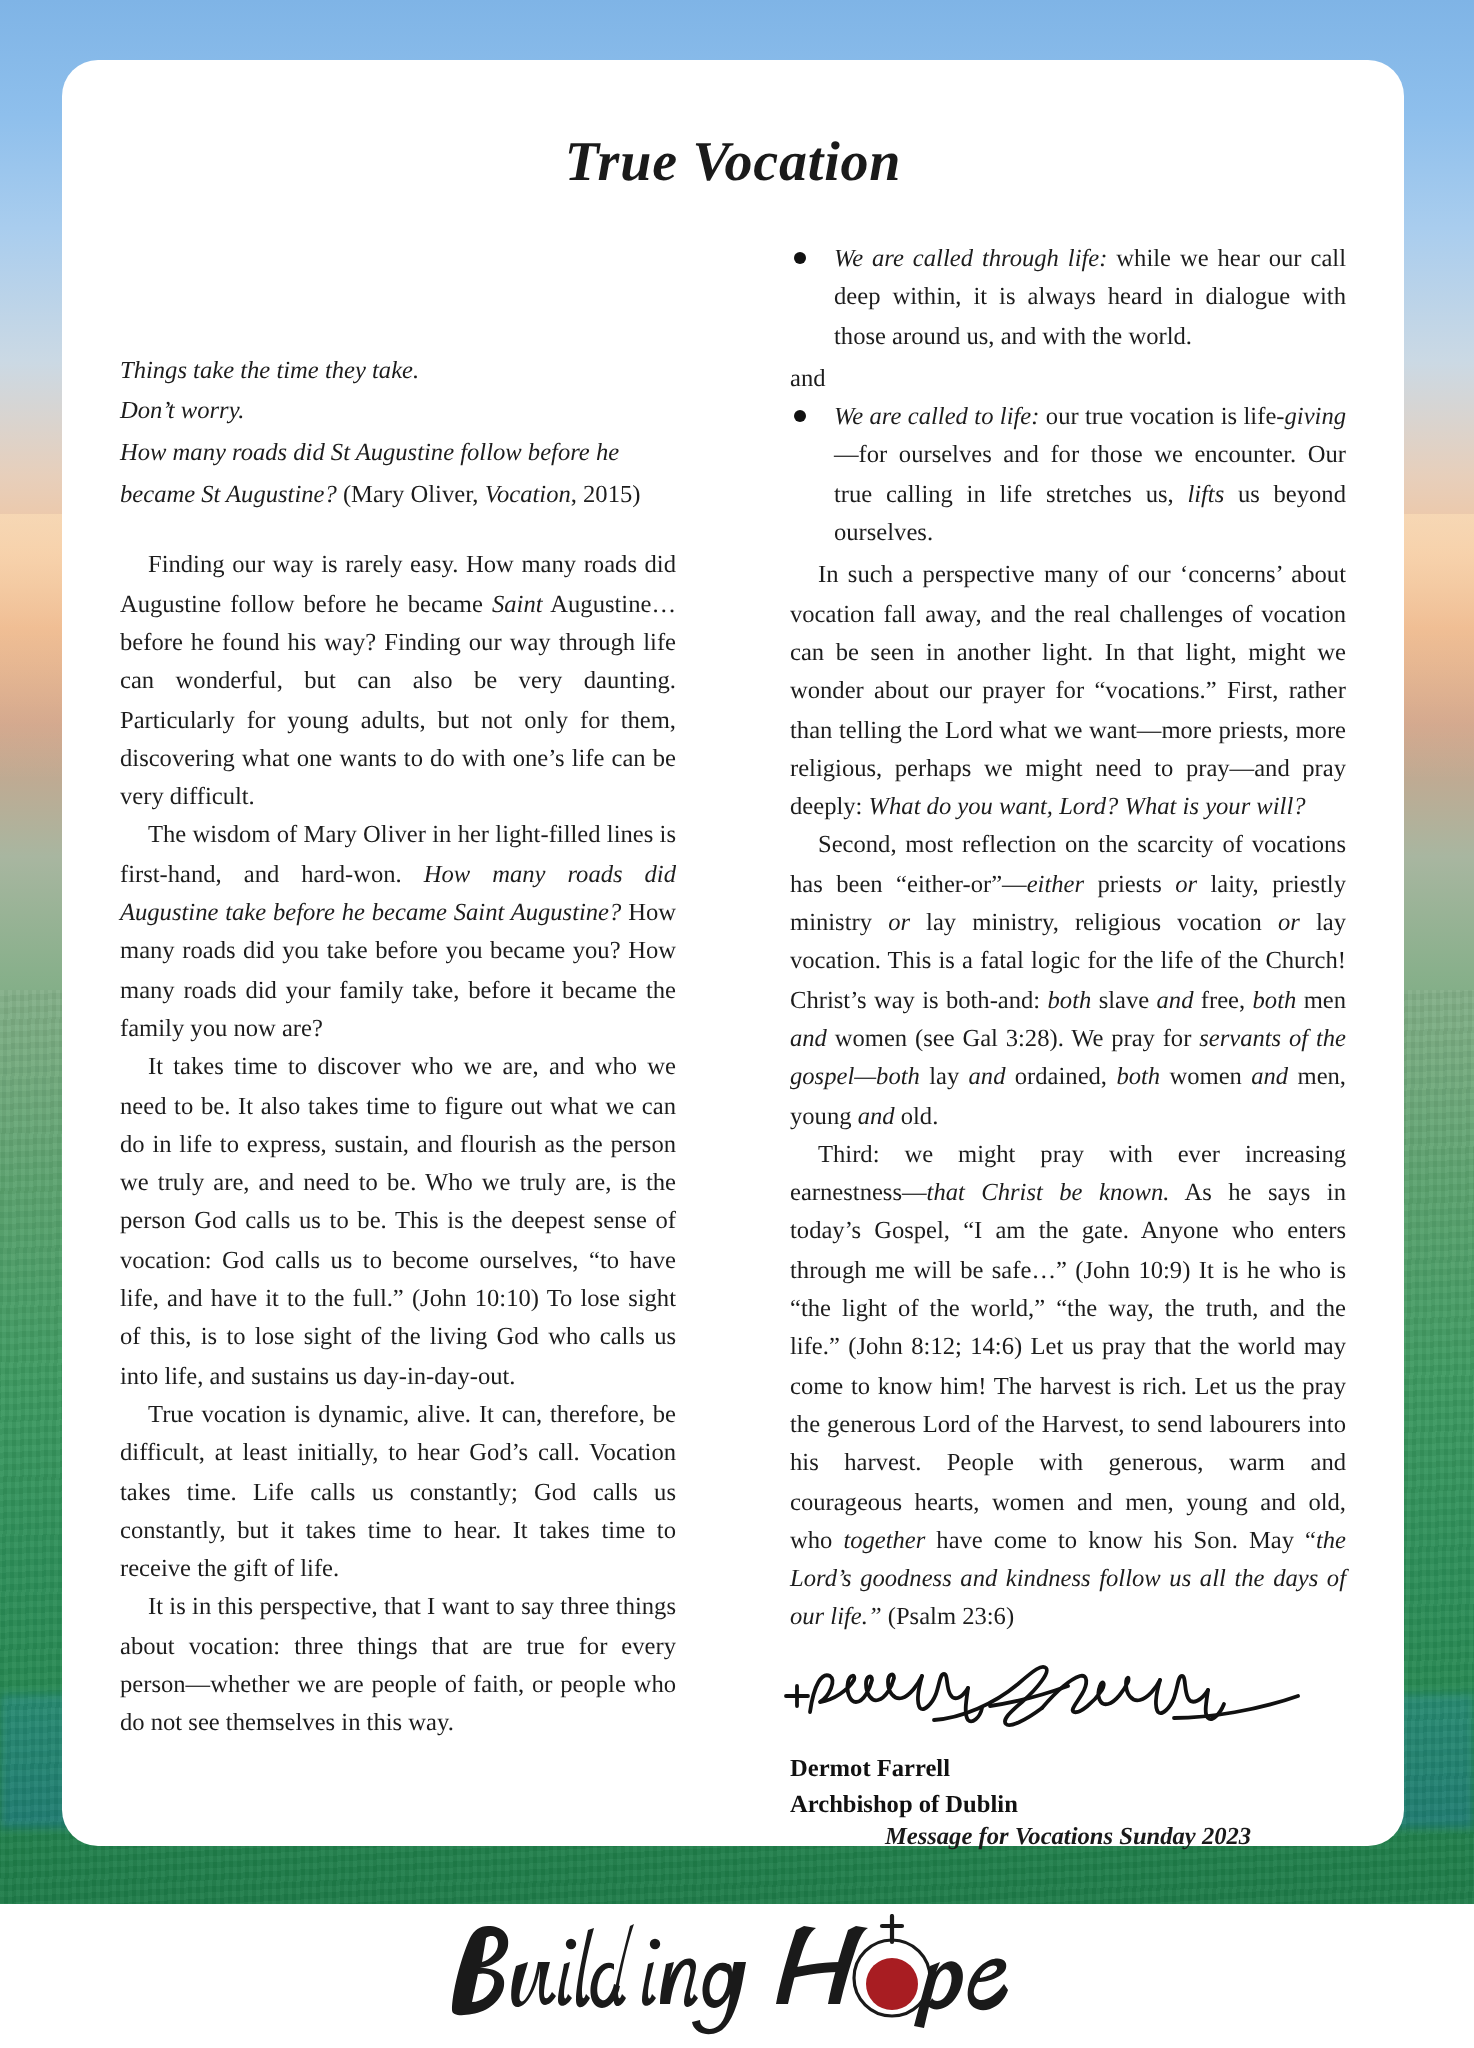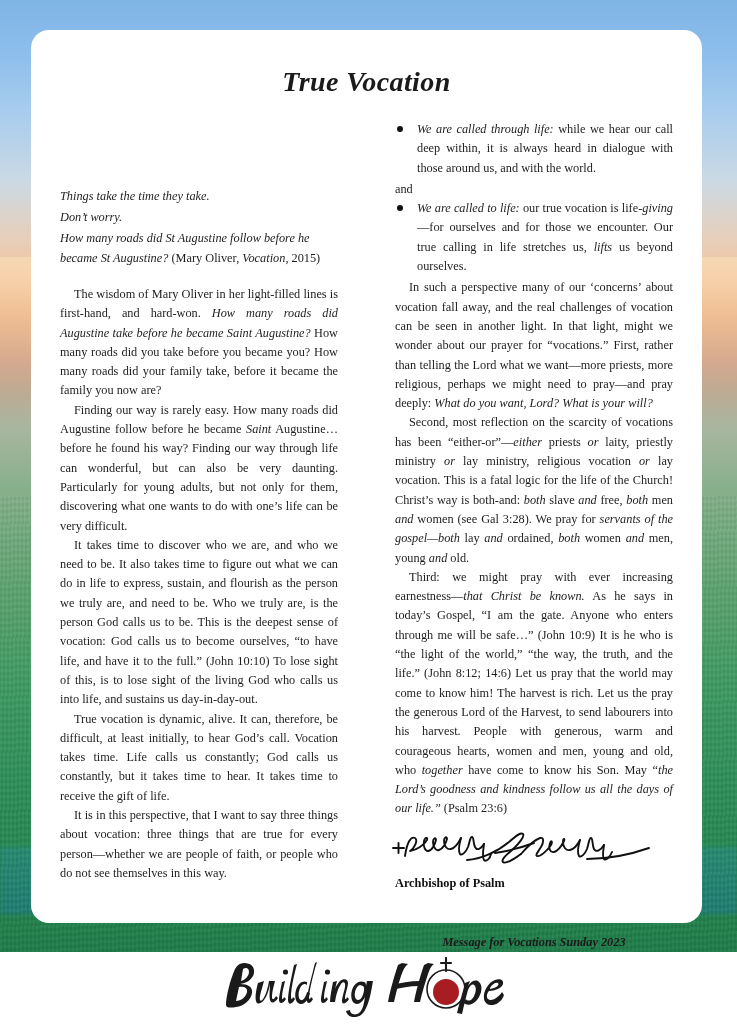--- a/index.html
+++ b/index.html
@@ -194,21 +194,20 @@
     color: #111;
   }
 
   
   #doc-footer-msg {
     text-align: center;
     font-size: 12.3px;
     font-weight: bold;
     font-style: italic;
     color: #1a1a1a;
-    margin-top: 42px;
   }
 
   
   #logo {
     position: absolute;
     left: 0;
     top: 955px;
     width: 737px;
     height: 66px;
     display: flex;
@@ -236,23 +235,23 @@
   <div id="columns">
 
     <div class="col">
 
       <p class="epigraph">
         <span>Things take the time they take.</span><br>
         <span>Don’t worry.</span><br>
         <span>How many roads did St Augustine follow before he became St Augustine?</span><span class="roman"> (Mary Oliver, </span><span>Vocation</span><span class="roman">, 2015)</span>
       </p>
 
+      <p class="body"><span>Finding our way is rarely easy. How many roads did Augustine follow before he became </span><em>Saint</em><span> Augustine… before he found his way? Finding our way through life can wonderful, but can also be very daunting. Particularly for young adults, but not only for them, discovering what one wants to do with one’s life can be very difficult.</span></p>
+
       <p class="body"><span>The wisdom of Mary Oliver in her light-filled lines is first-hand, and hard-won. </span><em>How many roads did Augustine take before he became Saint Augustine?</em><span> How many roads did you take before you became you? How many roads did your family take, before it became the family you now are?</span></p>
-
-      <p class="body"><span>Finding our way is rarely easy. How many roads did Augustine follow before he became </span><em>Saint</em><span> Augustine… before he found his way? Finding our way through life can wonderful, but can also be very daunting. Particularly for young adults, but not only for them, discovering what one wants to do with one’s life can be very difficult.</span></p>
 
       <p class="body">It takes time to discover who we are, and who we need to be. It also takes time to figure out what we can do in life to express, sustain, and flourish as the person we truly are, and need to be. Who we truly are, is the person God calls us to be. This is the deepest sense of vocation: God calls us to become ourselves, “to have life, and have it to the full.” (John 10:10)  To lose sight of this, is to lose sight of the living God who calls us into life, and sustains us day-in-day-out.</p>
 
       <p class="body">True vocation is dynamic, alive. It can, therefore, be difficult, at least initially, to hear God’s call. Vocation takes time. Life calls us constantly; God calls us constantly, but it takes time to hear. It takes time to receive the gift of life.</p>
 
       <p class="body">It is in this perspective, that I want to say three things about vocation: three things that are true for every person—whether we are people of faith, or people who do not see themselves in this way.</p>
 
 
     </div>
 
@@ -286,21 +285,22 @@
             <path d="M70 9 C68 16, 67 22, 69 25 C71 27, 75 23, 77 18 C79 12, 79 8, 81 8 C83 8, 82 14, 84 18 C86 22, 90 20, 93 15"></path>
             <path d="M93 15 C92 22, 91 28, 93 31 C95 33, 99 30, 100 25"></path>
             <path d="M76 31 C90 30, 106 23, 118 13 C126 6, 130 3, 132 5 C134 7, 128 15, 120 22 C114 27, 110 31, 112 33 C114 35, 122 31, 130 25"></path>
             <path d="M104 24 C118 22, 132 18, 143 14"></path>
             <path d="M130 25 C136 18, 143 11, 149 9 C153 8, 153 13, 150 18 C147 23, 144 26, 146 27 C149 28, 156 22, 160 16 C162 12, 160 11, 159 14 C157 19, 159 24, 163 23 C167 22, 171 16, 173 12 C174 9, 172 9, 172 13 C172 18, 175 22, 179 21 C183 20, 187 15, 189 11"></path>
             <path d="M189 11 C187 18, 186 24, 188 27 C190 29, 194 25, 196 20 C198 14, 198 9, 200 9 C202 9, 201 16, 203 20 C205 24, 210 21, 213 16"></path>
             <path d="M213 16 C212 23, 211 28, 213 30 C215 32, 219 28, 221 23"></path>
             <path d="M196 30 C214 30, 238 26, 258 19"></path>
           </g>
         </svg>
-        <div class="sig-name">Archbishop of Psalm</div>
+        <div class="sig-name">Dermot Farrell</div>
+        <div class="sig-name">Archbishop of Dublin</div>
       </div>
 
       <div id="doc-footer-msg">Message for Vocations Sunday 2023</div>
 
     </div>
   </div>
 </div>
 
 <div id="logo">
   <svg width="310" height="62" viewBox="0 0 310 62" aria-hidden="true">

